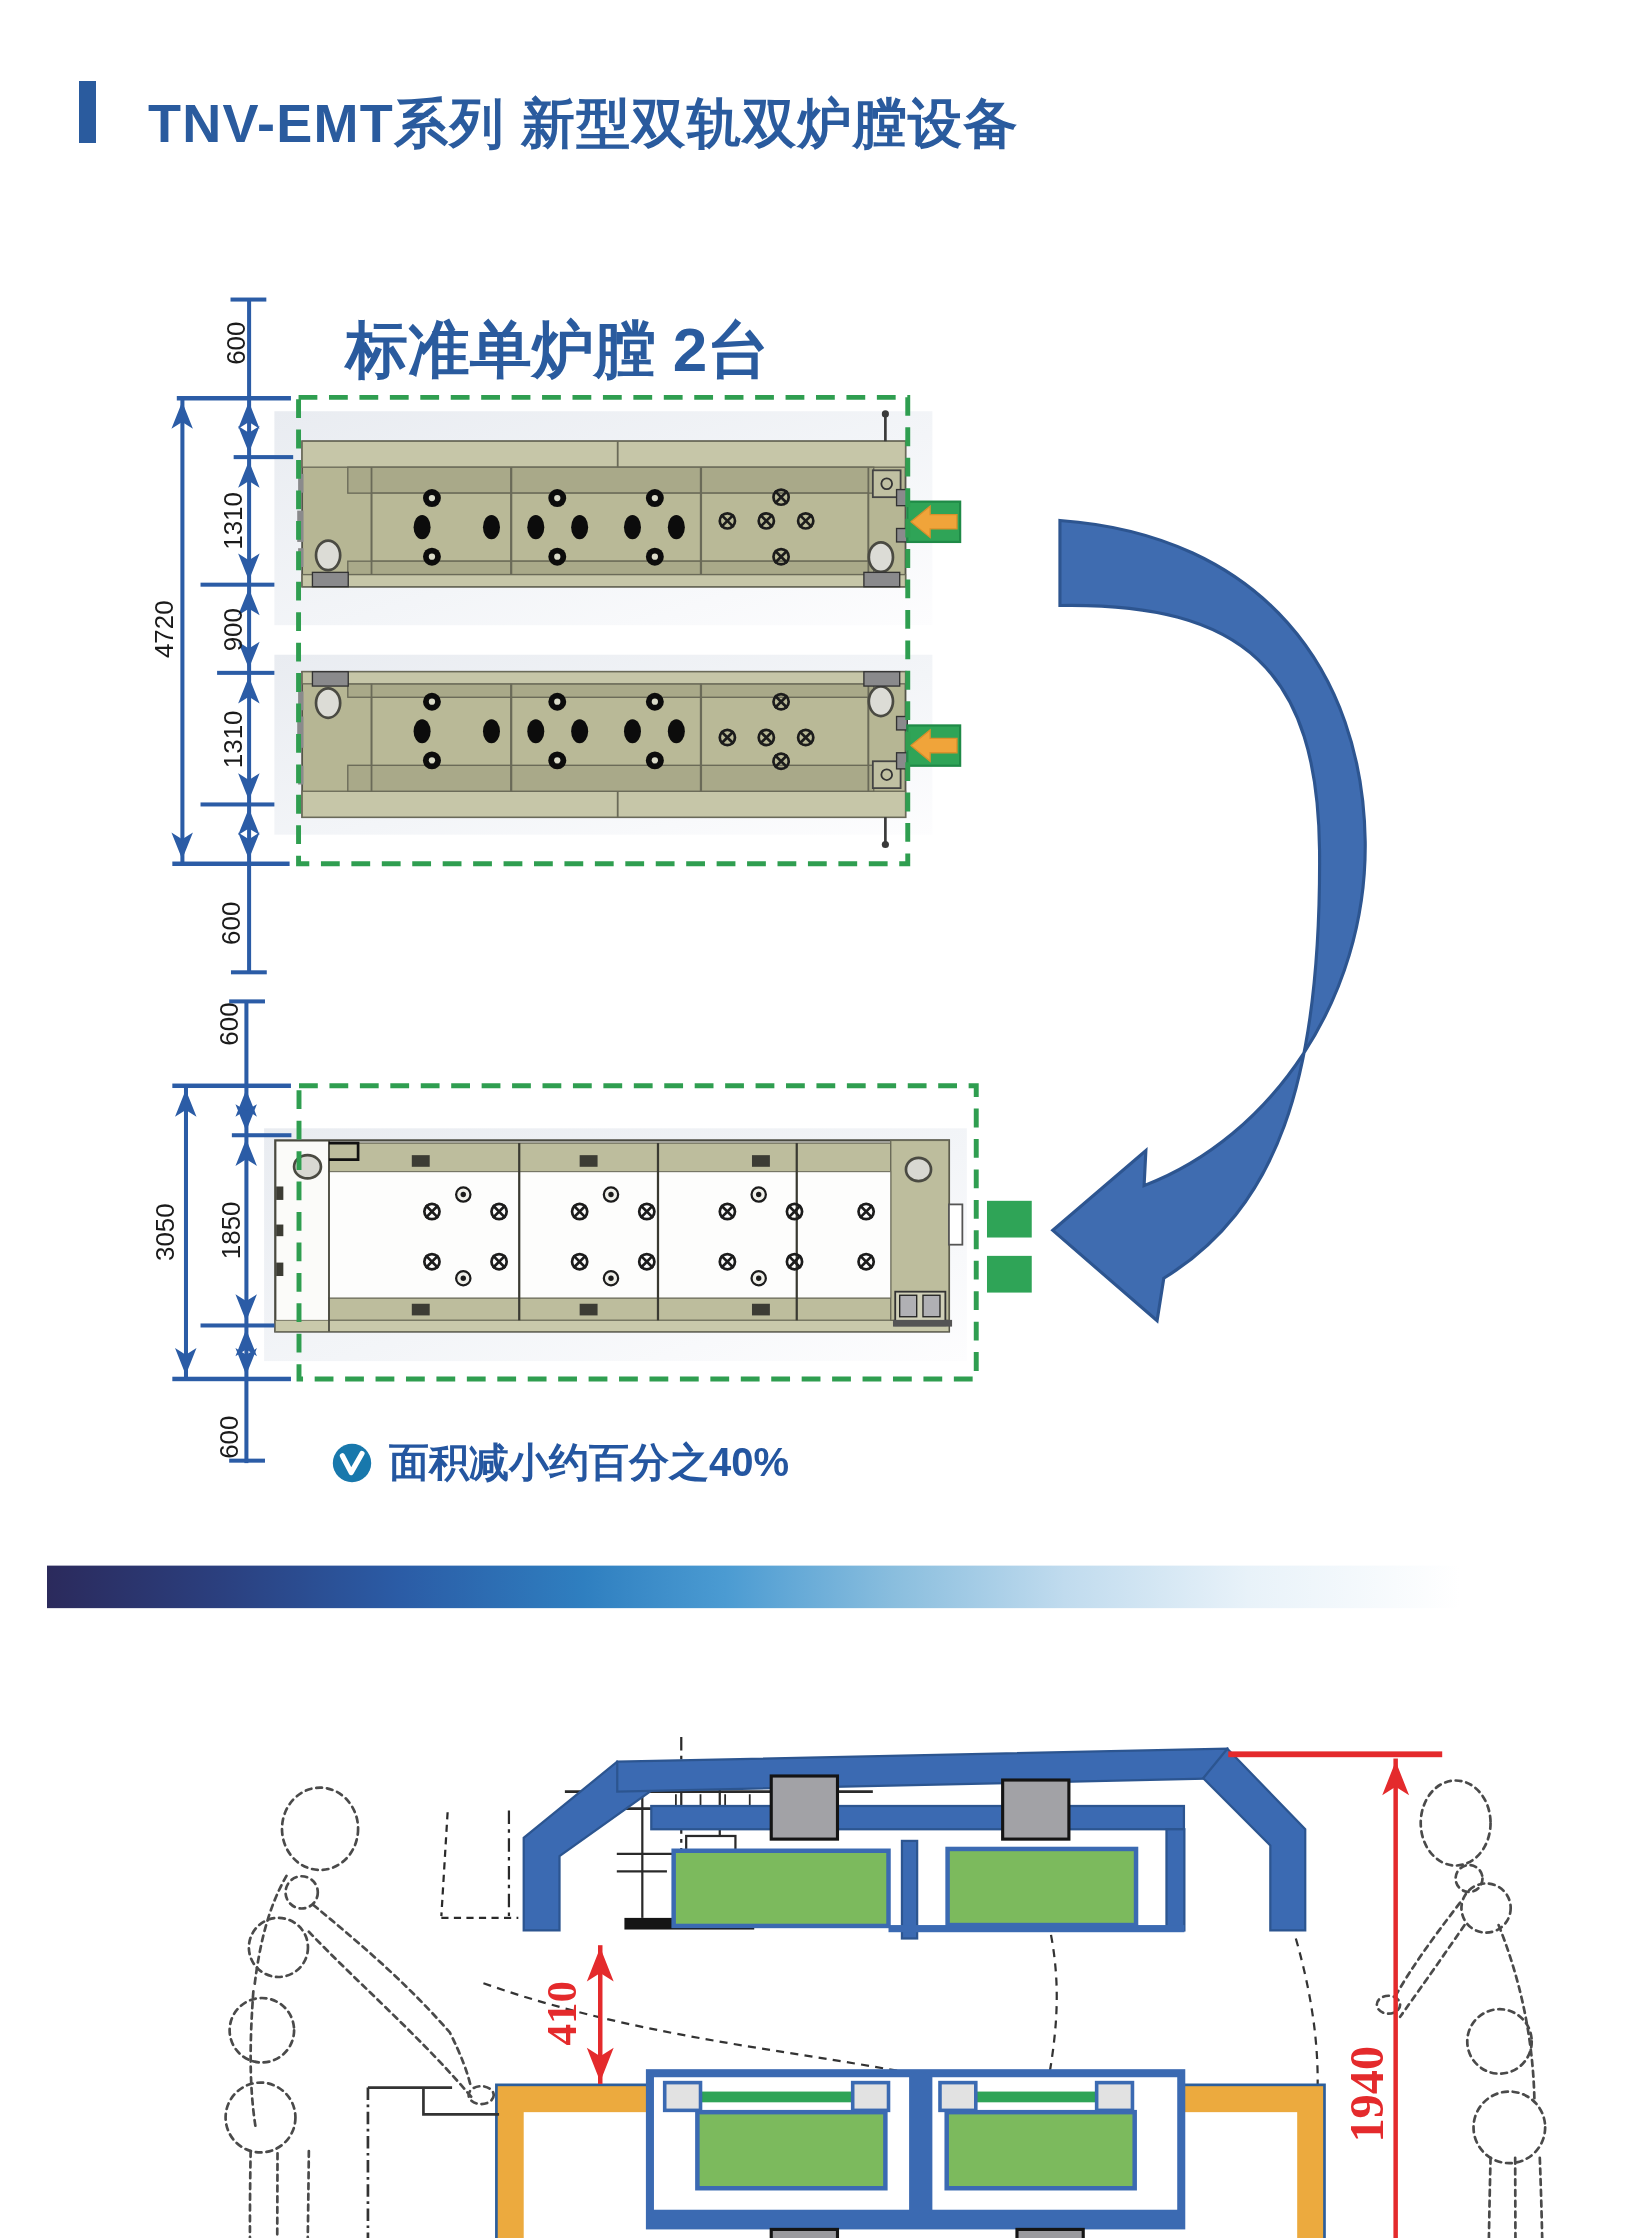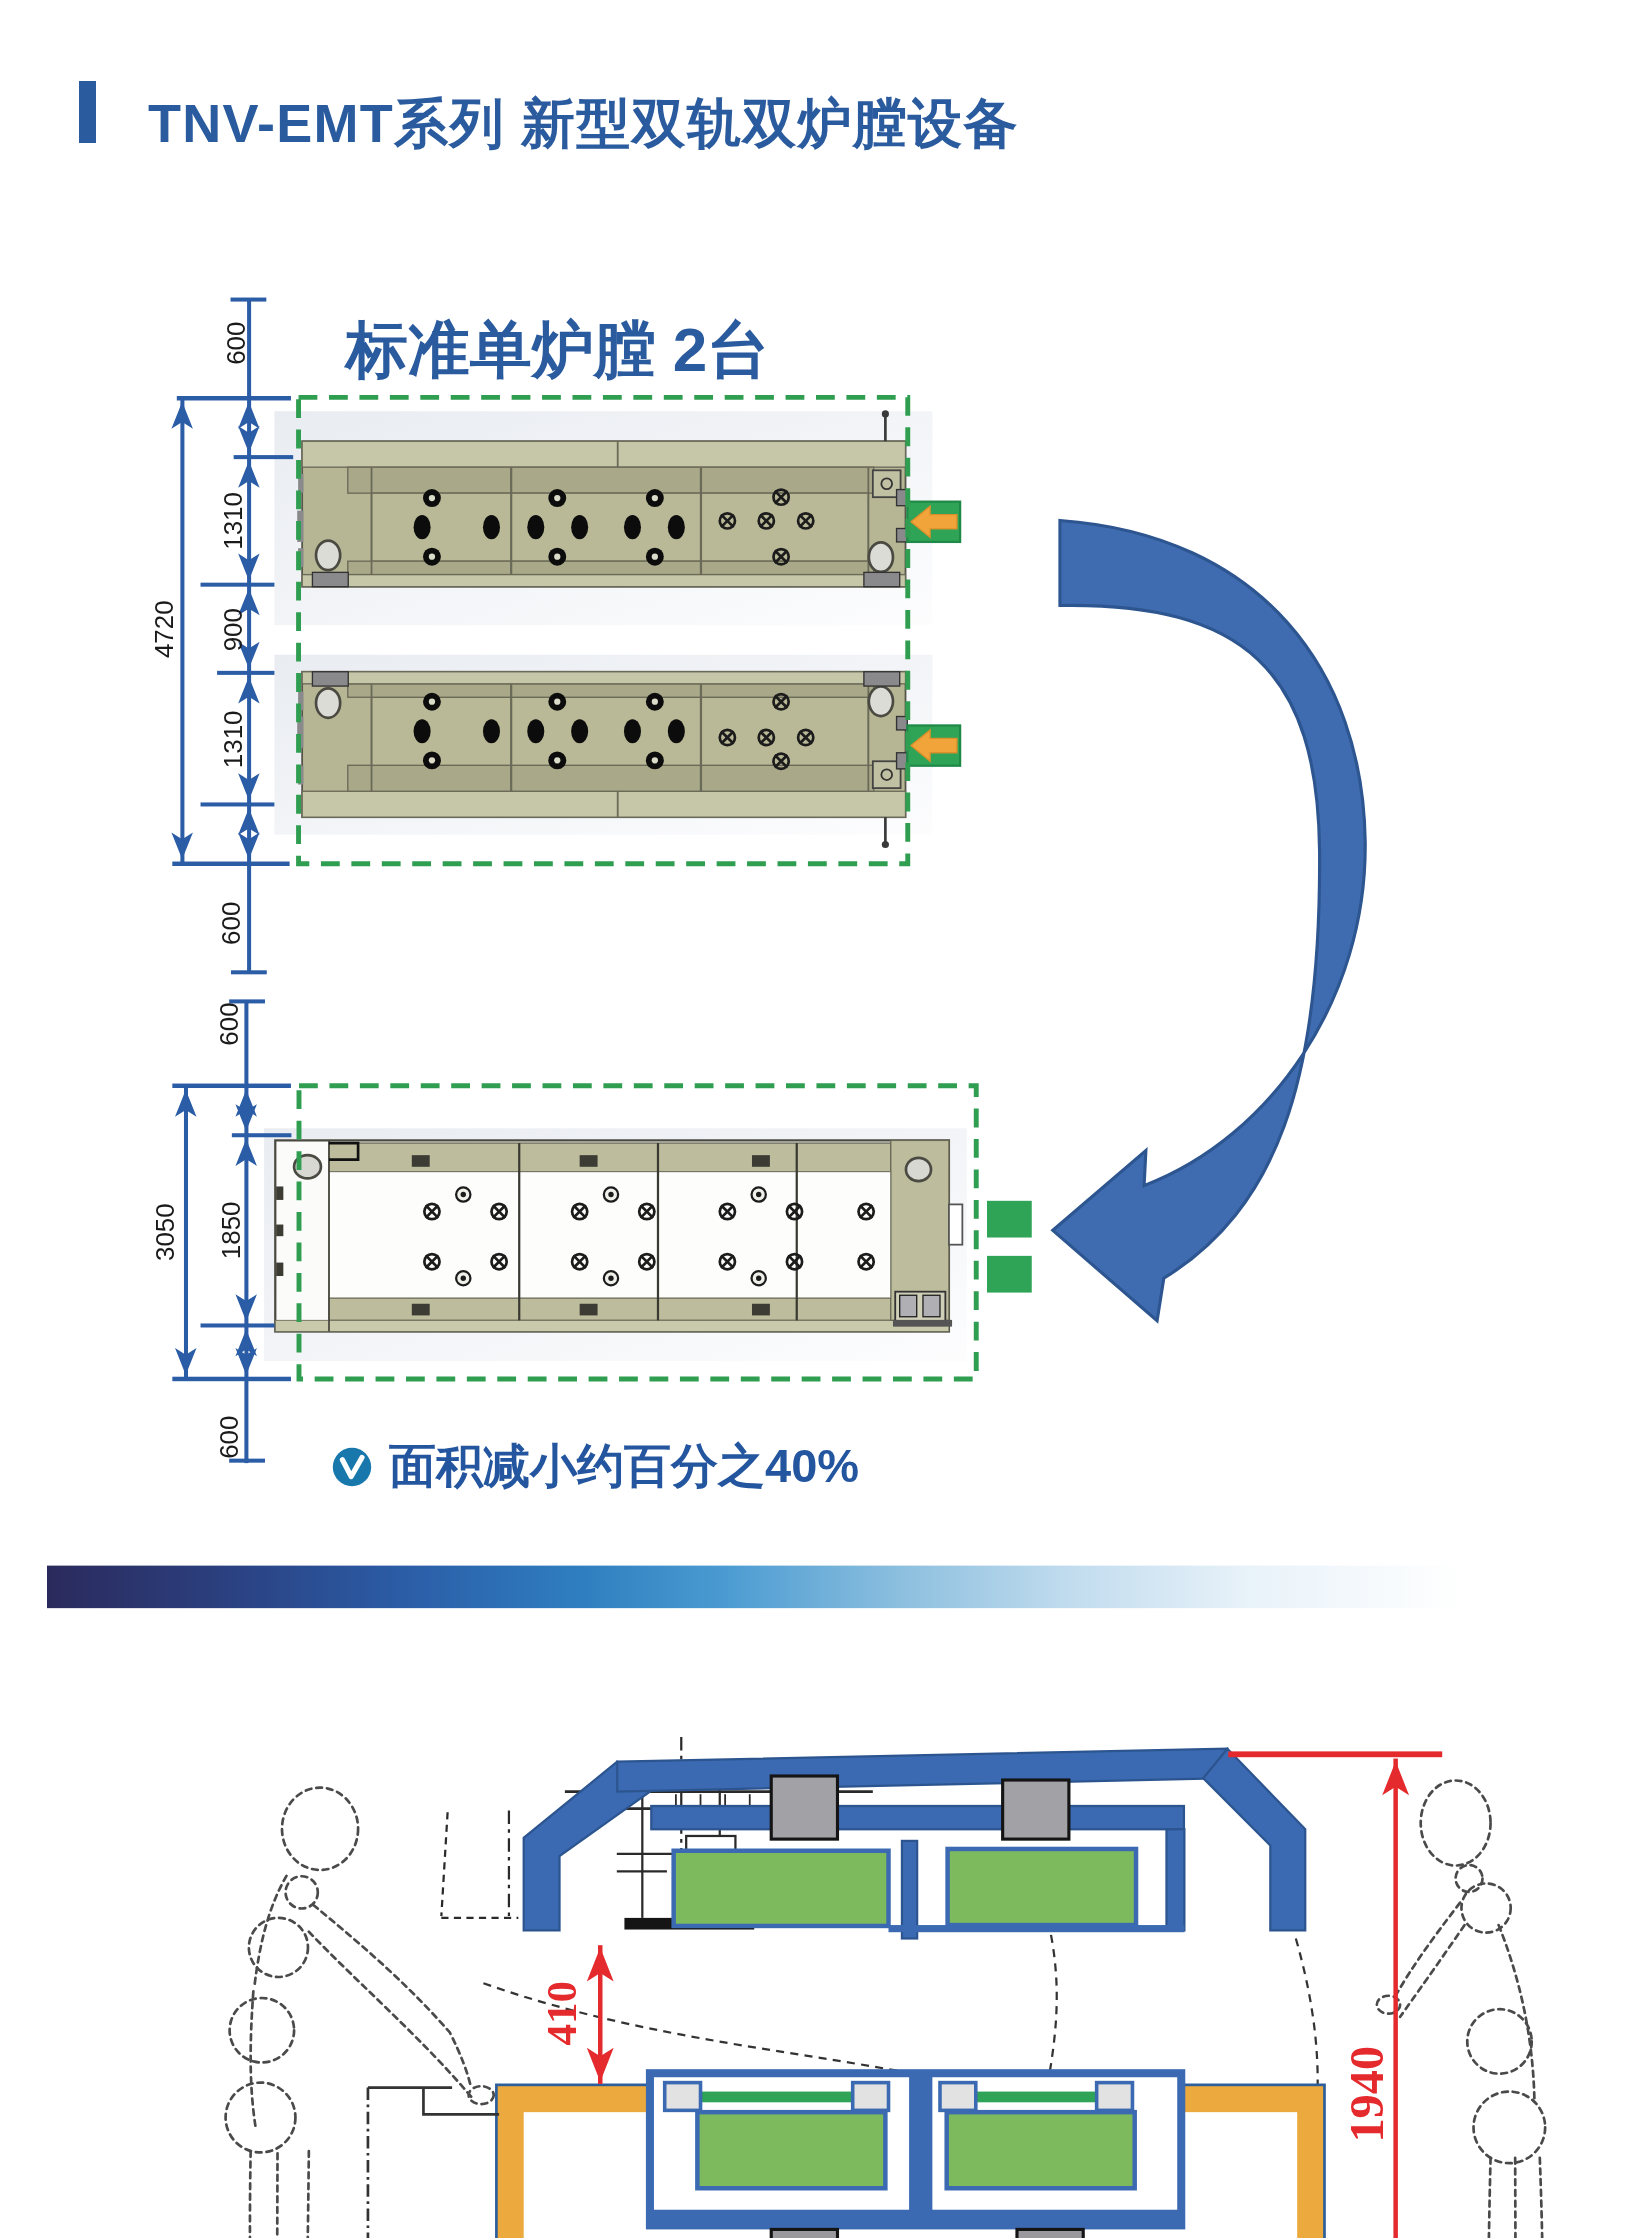--- a/index.html
+++ b/index.html
@@ -5,21 +5,21 @@
   html,body{margin:0;padding:0;background:#ffffff;}
   #page{position:relative;width:1649px;height:2642px;background:#ffffff;overflow:hidden;
         font-family:"Liberation Sans","DejaVu Sans",sans-serif;}
   #art{position:absolute;left:0;top:0;}
   .ovl{position:absolute;white-space:nowrap;}
   #title-bar{left:79px;top:81px;width:17px;height:62px;background:#2a5b9e;}
   #page-title{left:148px;top:60px;font-size:54px;font-weight:700;color:#2a5b9e;letter-spacing:1.3px;margin-top:28px;}
   .sec-label{font-size:62px;font-weight:700;color:#2a5b9e;text-align:center;}
   #label-std{left:289px;top:308px;width:537px;}
   #label-new{left:249px;top:976px;width:627px;}
-  .note-row{display:flex;align-items:center;gap:17px;font-size:47px;font-weight:700;color:#2456a0;}
+  .note-row{display:flex;align-items:center;gap:17px;font-size:40px;font-weight:700;color:#2456a0;}
   #note-area{left:332px;top:1435px;}
   .vicon{width:40px;height:40px;flex:0 0 auto;}
   svg text.dim{font-family:"Liberation Sans","DejaVu Sans",sans-serif;font-size:58px;fill:#1a1a1a;}
   svg text.dimred{font-family:"Liberation Serif","DejaVu Serif",serif;font-weight:700;fill:#e42a2c;}
 </style>
 </head>
 <body>
 
 <div id="page">
 

